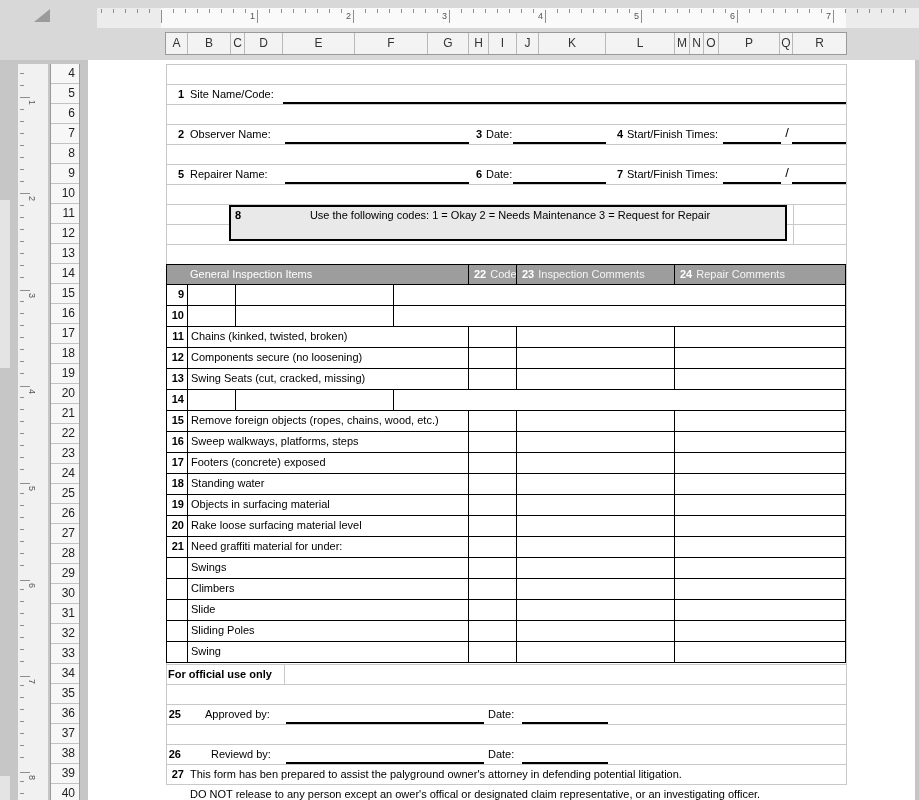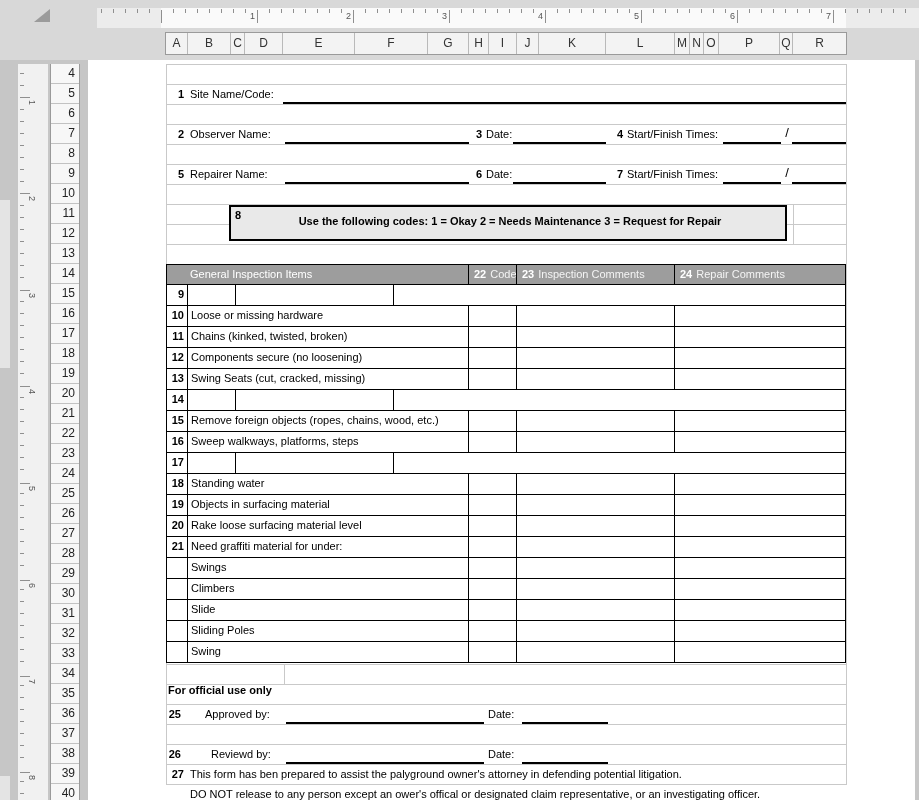--- a/index.html
+++ b/index.html
@@ -199,21 +199,21 @@
   <span class="lbl" style="left:486px;top:167px;">Date:</span>
   <div class="fld" style="left:513px;top:166px;width:93px;"></div>
   <span class="lbl num" style="left:598px;top:167px;width:25px;">7</span>
   <span class="lbl" style="left:627px;top:167px;">Start/Finish Times:</span>
   <div class="fld" style="left:723px;top:166px;width:58px;"></div>
   <span class="lbl" style="left:782px;top:166px;width:10px;text-align:center;font-size:13px;">/</span>
   <div class="fld" style="left:792px;top:166px;width:54px;"></div>
 
   <div id="codes-box">
     <span class="cnum">8</span>
-    <div class="cline" style="top:8px;font-weight:bold;">Use the following codes: 1 = Okay 2 = Needs Maintenance 3 = Request for Repair</div>
+    <div class="cline" style="top:2px;">Use the following codes: 1 = Okay 2 = Needs Maintenance 3 = Request for Repair</div>
   </div>
 
   <div id="insp-table">
     <div class="t-hdr">
       <div class="tc h-items">General Inspection Items</div>
       <div class="tc h-code">
         <span class="hnum">22</span>
         <span class="hlbl">Code</span>
       </div>
       <div class="tc h-comm">
@@ -227,21 +227,20 @@
     </div>
     <div id="t-body">
         <div class="t-row">
           <div class="tc tc-num">9</div>
           <div class="tc tc-code"></div>
           <div class="tc tc-comm"></div>
           <div class="tc tc-rep"></div>
         </div>
         <div class="t-row">
           <div class="tc tc-num">10</div>
-          <div class="tc tc-item">Loose or missing hardware</div>
           <div class="tc tc-code"></div>
           <div class="tc tc-comm"></div>
           <div class="tc tc-rep"></div>
         </div>
         <div class="t-row">
           <div class="tc tc-num">11</div>
           <div class="tc tc-item">Chains (kinked, twisted, broken)</div>
           <div class="tc tc-code"></div>
           <div class="tc tc-comm"></div>
           <div class="tc tc-rep"></div>
@@ -275,20 +274,21 @@
         </div>
         <div class="t-row">
           <div class="tc tc-num">16</div>
           <div class="tc tc-item">Sweep walkways, platforms, steps</div>
           <div class="tc tc-code"></div>
           <div class="tc tc-comm"></div>
           <div class="tc tc-rep"></div>
         </div>
         <div class="t-row">
           <div class="tc tc-num">17</div>
+          <div class="tc tc-item">Footers (concrete) exposed</div>
           <div class="tc tc-code"></div>
           <div class="tc tc-comm"></div>
           <div class="tc tc-rep"></div>
         </div>
         <div class="t-row">
           <div class="tc tc-num">18</div>
           <div class="tc tc-item">Standing water</div>
           <div class="tc tc-code"></div>
           <div class="tc tc-comm"></div>
           <div class="tc tc-rep"></div>
@@ -345,21 +345,21 @@
         <div class="t-row">
           <div class="tc tc-num"></div>
           <div class="tc tc-item">Swing</div>
           <div class="tc tc-code"></div>
           <div class="tc tc-comm"></div>
           <div class="tc tc-rep"></div>
         </div>
       </div>
   </div>
 
-  <span class="lbl bold" style="left:168px;top:667px;margin-top:16px;">For official use only</span>
+  <span class="lbl bold" style="left:168px;top:667px;">For official use only</span>
   <div class="gl" style="left:284px;top:664px;width:1px;height:20px;"></div>
 
   <span class="lbl num" style="left:160px;top:707px;width:21px;">25</span>
   <span class="lbl" style="left:205px;top:707px;">Approved by:</span>
   <div class="fld" style="left:286px;top:706px;width:198px;"></div>
   <span class="lbl" style="left:488px;top:707px;">Date:</span>
   <div class="fld" style="left:522px;top:706px;width:86px;"></div>
 
   <span class="lbl num" style="left:160px;top:747px;width:21px;">26</span>
   <span class="lbl" style="left:211px;top:747px;">Reviewd by:</span>

